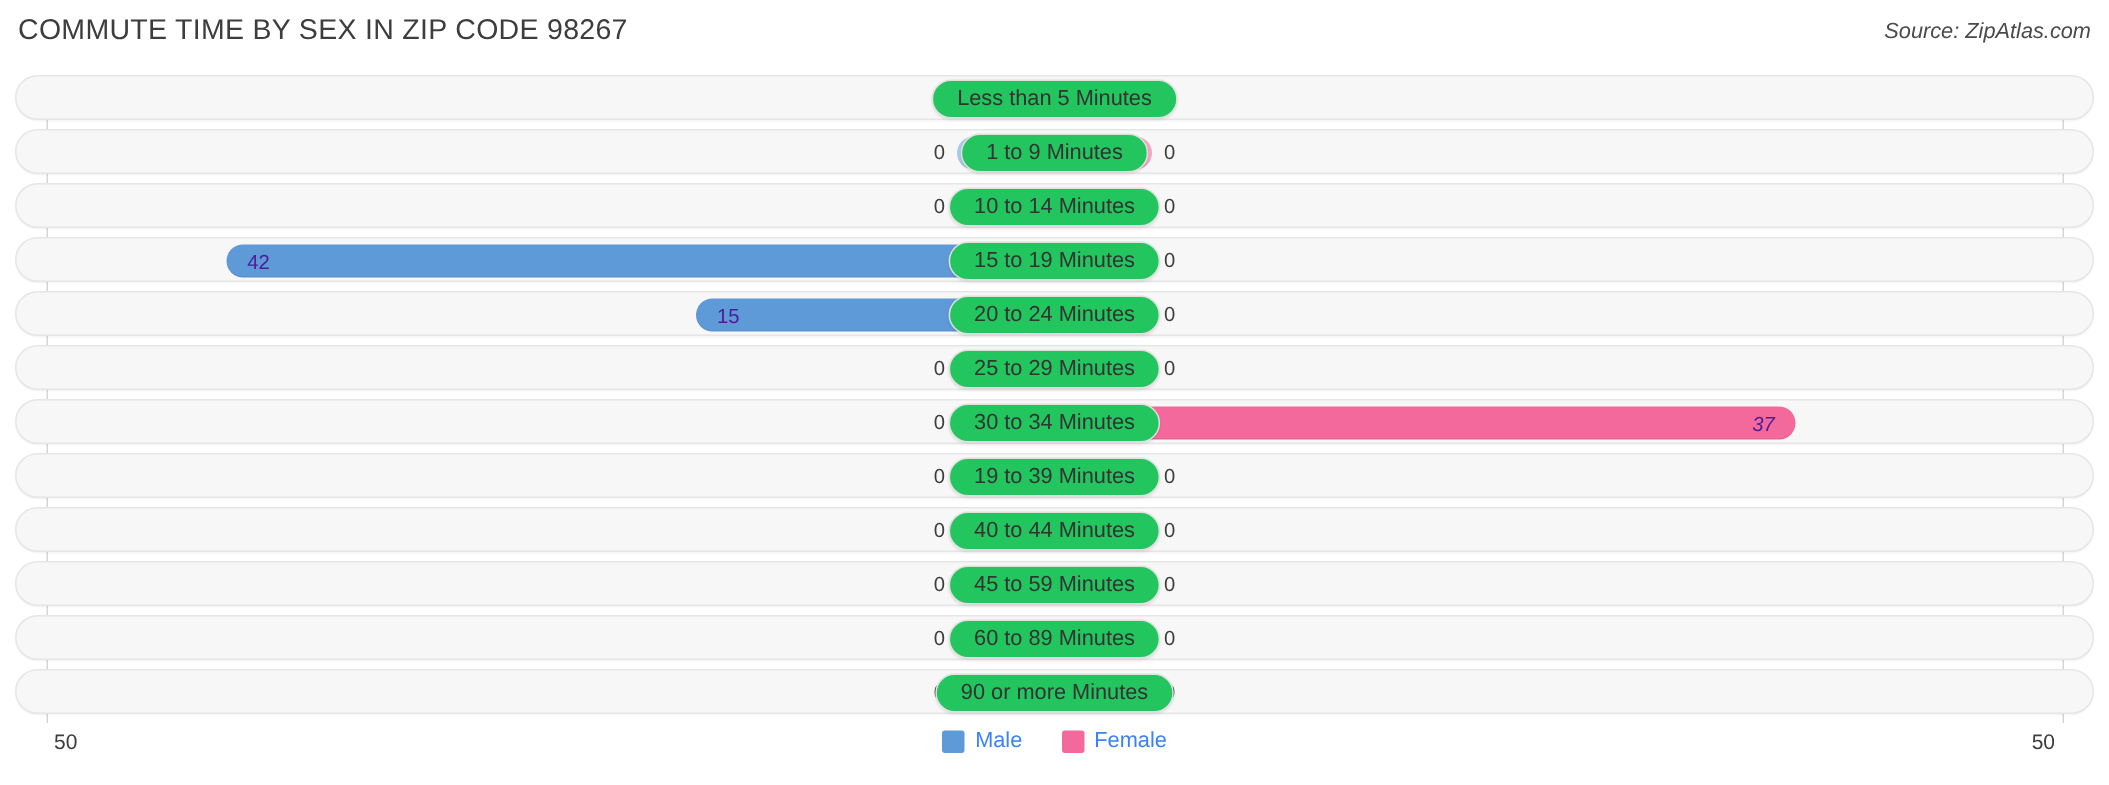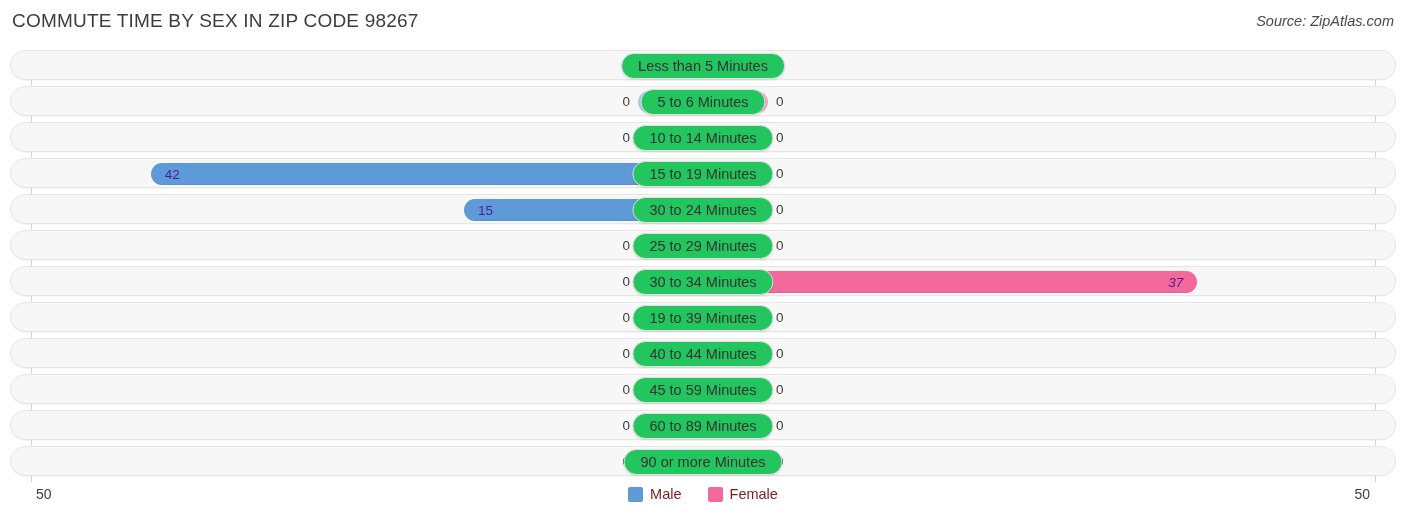--- a/index.html
+++ b/index.html
@@ -166,21 +166,21 @@
     gap: 7px;
   }
   .legend-swatch {
     width: 15px; height: 15px;
     border-radius: 2px;
   }
   .legend-swatch.male   { background: #5e9ad8; }
   .legend-swatch.female { background: #f4699c; }
   .legend-label {
     font-size: 14.5px;
-    color: #7f1d1d;
+    color: #3b82f6;
   }
 </style>
 </head>
 <body>
 
 <div id="root">
 
   <div class="header">
     <div class="chart-title">COMMUTE TIME BY SEX IN ZIP CODE 98267</div>
     <div class="source">Source: ZipAtlas.com</div>
@@ -195,21 +195,21 @@
           <div class="bar bar-male" style="width: 64px;"></div>
           <div class="bar-value-out female" style="left: 765px;">0</div>
           <div class="bar bar-female" style="width: 64px;"></div>
           <div class="row-label">Less than 5 Minutes</div>
         </div>
         <div class="row">
           <div class="bar-value-out male" style="right: 765px;">0</div>
           <div class="bar bar-male" style="width: 64px;"></div>
           <div class="bar-value-out female" style="left: 765px;">0</div>
           <div class="bar bar-female" style="width: 64px;"></div>
-          <div class="row-label">5 to 6 Minutes</div>
+          <div class="row-label">1 to 9 Minutes</div>
         </div>
         <div class="row">
           <div class="bar-value-out male" style="right: 765px;">0</div>
           <div class="bar bar-male" style="width: 64px;"></div>
           <div class="bar-value-out female" style="left: 765px;">0</div>
           <div class="bar bar-female" style="width: 64px;"></div>
           <div class="row-label">10 to 14 Minutes</div>
         </div>
         <div class="row">
           <div class="bar bar-male hi" style="width: 551.2px;">
@@ -218,21 +218,21 @@
           <div class="bar-value-out female" style="left: 765px;">0</div>
           <div class="bar bar-female" style="width: 64px;"></div>
           <div class="row-label">15 to 19 Minutes</div>
         </div>
         <div class="row">
           <div class="bar bar-male hi" style="width: 238px;">
             <span class="bar-value-in">15</span>
           </div>
           <div class="bar-value-out female" style="left: 765px;">0</div>
           <div class="bar bar-female" style="width: 64px;"></div>
-          <div class="row-label">30 to 24 Minutes</div>
+          <div class="row-label">20 to 24 Minutes</div>
         </div>
         <div class="row">
           <div class="bar-value-out male" style="right: 765px;">0</div>
           <div class="bar bar-male" style="width: 64px;"></div>
           <div class="bar-value-out female" style="left: 765px;">0</div>
           <div class="bar bar-female" style="width: 64px;"></div>
           <div class="row-label">25 to 29 Minutes</div>
         </div>
         <div class="row">
           <div class="bar-value-out male" style="right: 765px;">0</div>

